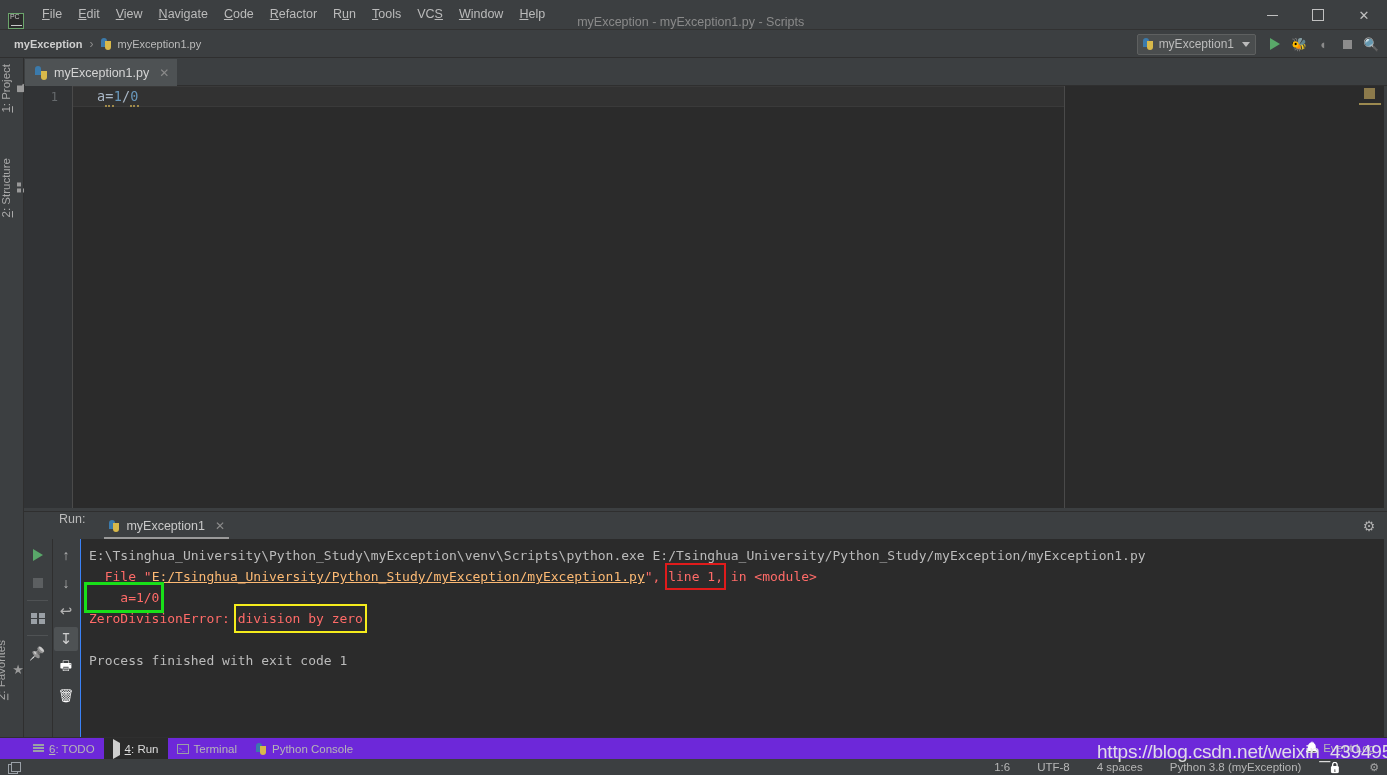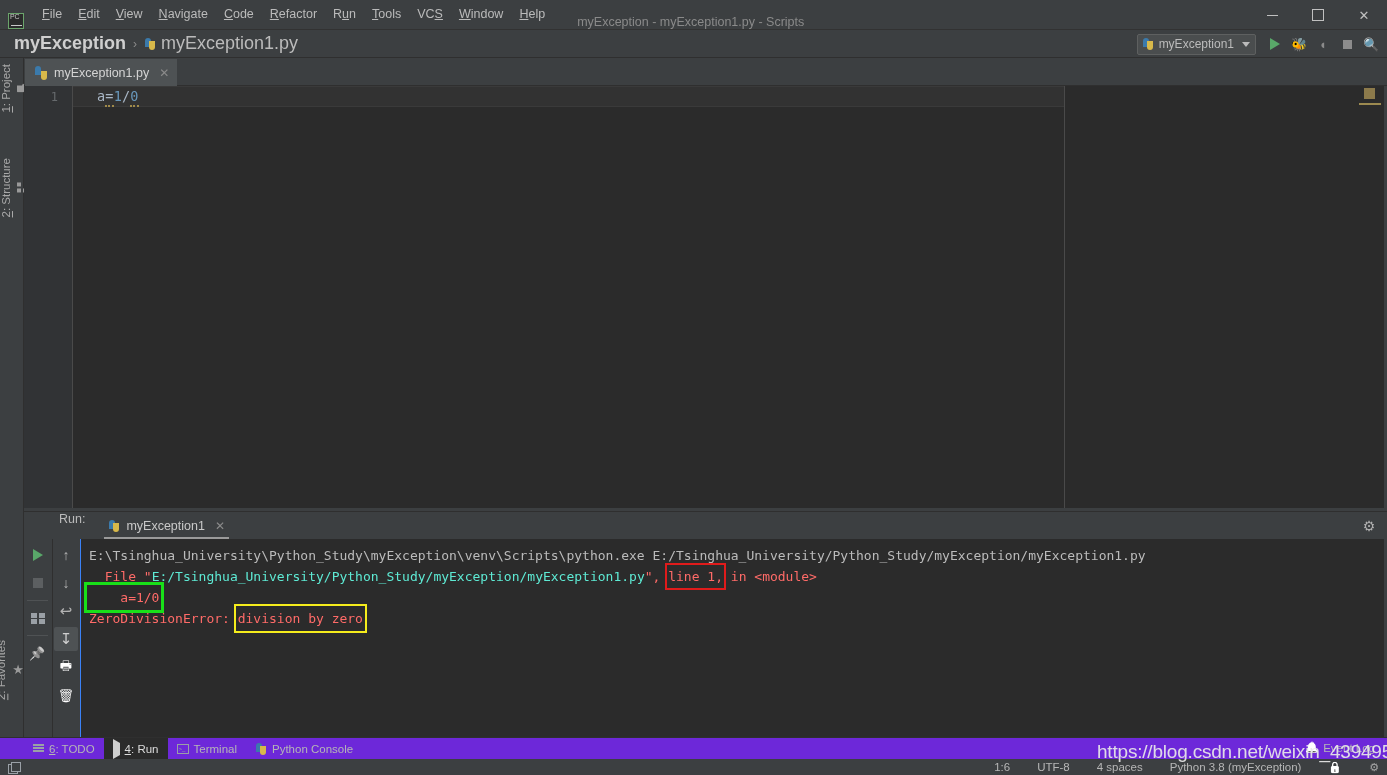--- a/index.html
+++ b/index.html
@@ -57,21 +57,21 @@
   .wb-close:after { content: "\2715"; font-size: 13px; color: #c0c0c0; }
 
   
   .navbar {
     position: absolute; left: 0; top: 30px; width: 1387px; height: 28px;
     background: #3c3f41; display: flex; align-items: center;
     border-bottom: 1px solid #2f2f2f;
   }
   .crumb {
     display: flex; align-items: center; gap: 5px;
-    padding: 0 3px; font-size: 18px; text-align: center;
+    padding: 0 3px; font-size: 11px; text-align: center;
   }
   .crumb.first { margin-left: 11px; font-weight: bold; color: #cfcfcf; }
   .crumb-sep { color: #8a8a8a; margin: 0 4px; font-size: 12px; }
   .crumb-txt { color: #bbbbbb; }
   .py-icon {
     width: 14px; height: 14px; position: relative; flex: none;
     display: inline-block;
   }
   .py-icon:before {
     content: ""; position: absolute; left: 1px; top: 0px; width: 6px; height: 9px;
@@ -272,21 +272,21 @@
     background: #2b2b2b; border-left: 1px solid #3b82f6;
     padding: 6px 0 0 8px; overflow: hidden;
   }
   .cline {
     position: relative;
     font-family: "DejaVu Sans Mono", monospace;
     font-size: 13px; line-height: 21px; white-space: pre;
     color: #bbbbbb;
   }
   .err { color: #ff6b68; }
-  .lnk { color: #5eead4; }
+  .lnk { color: #fdba74; text-decoration: underline; }
   .box-red    { outline: 2px solid #e01b1b; outline-offset: 1px; }
   .box-green  { outline: 3px solid #19e019; outline-offset: 2px; }
   .box-yellow { outline: 2px solid #f5ec1c; outline-offset: 2px; }
   .boxwrap { display: inline-block; }
 
   
   .bottombar {
     position: absolute; left: 0; top: 737px; width: 1387px; height: 22px;
     background: #6d28d9; border-top: 1px solid #2f2f2f;
     display: flex; align-items: center;
@@ -481,20 +481,21 @@
         <div class="rt-btn ic-trash"></div>
       </div>
     </div>
 
     <div class="console">
       <div class="cline">E:\Tsinghua_University\Python_Study\myException\venv\Scripts\python.exe E:/Tsinghua_University/Python_Study/myException/myException1.py</div>
       <div class="cline"><span class="err">  File "</span><span class="lnk">E:/Tsinghua_University/Python_Study/myException/myException1.py</span><span class="err">", </span><span class="boxwrap box-red err">line 1,</span><span class="err"> in &lt;module&gt;</span></div>
       <div class="cline"><span class="boxwrap box-green err">    a=1/0</span></div>
       <div class="cline"><span class="err">ZeroDivisionError: </span><span class="boxwrap box-yellow err">division by zero</span></div>
       <div class="cline" style="height:21px;"></div>
+      <div class="cline">Process finished with exit code 1</div>
     </div>
   </div>
 
   <div class="bottombar">
     <div class="bbtn first">
       <span class="ic-todo"></span>
       <span><u>6</u>: TODO</span>
     </div>
     <div class="bbtn active">
       <span class="ic-play-sm"></span>

